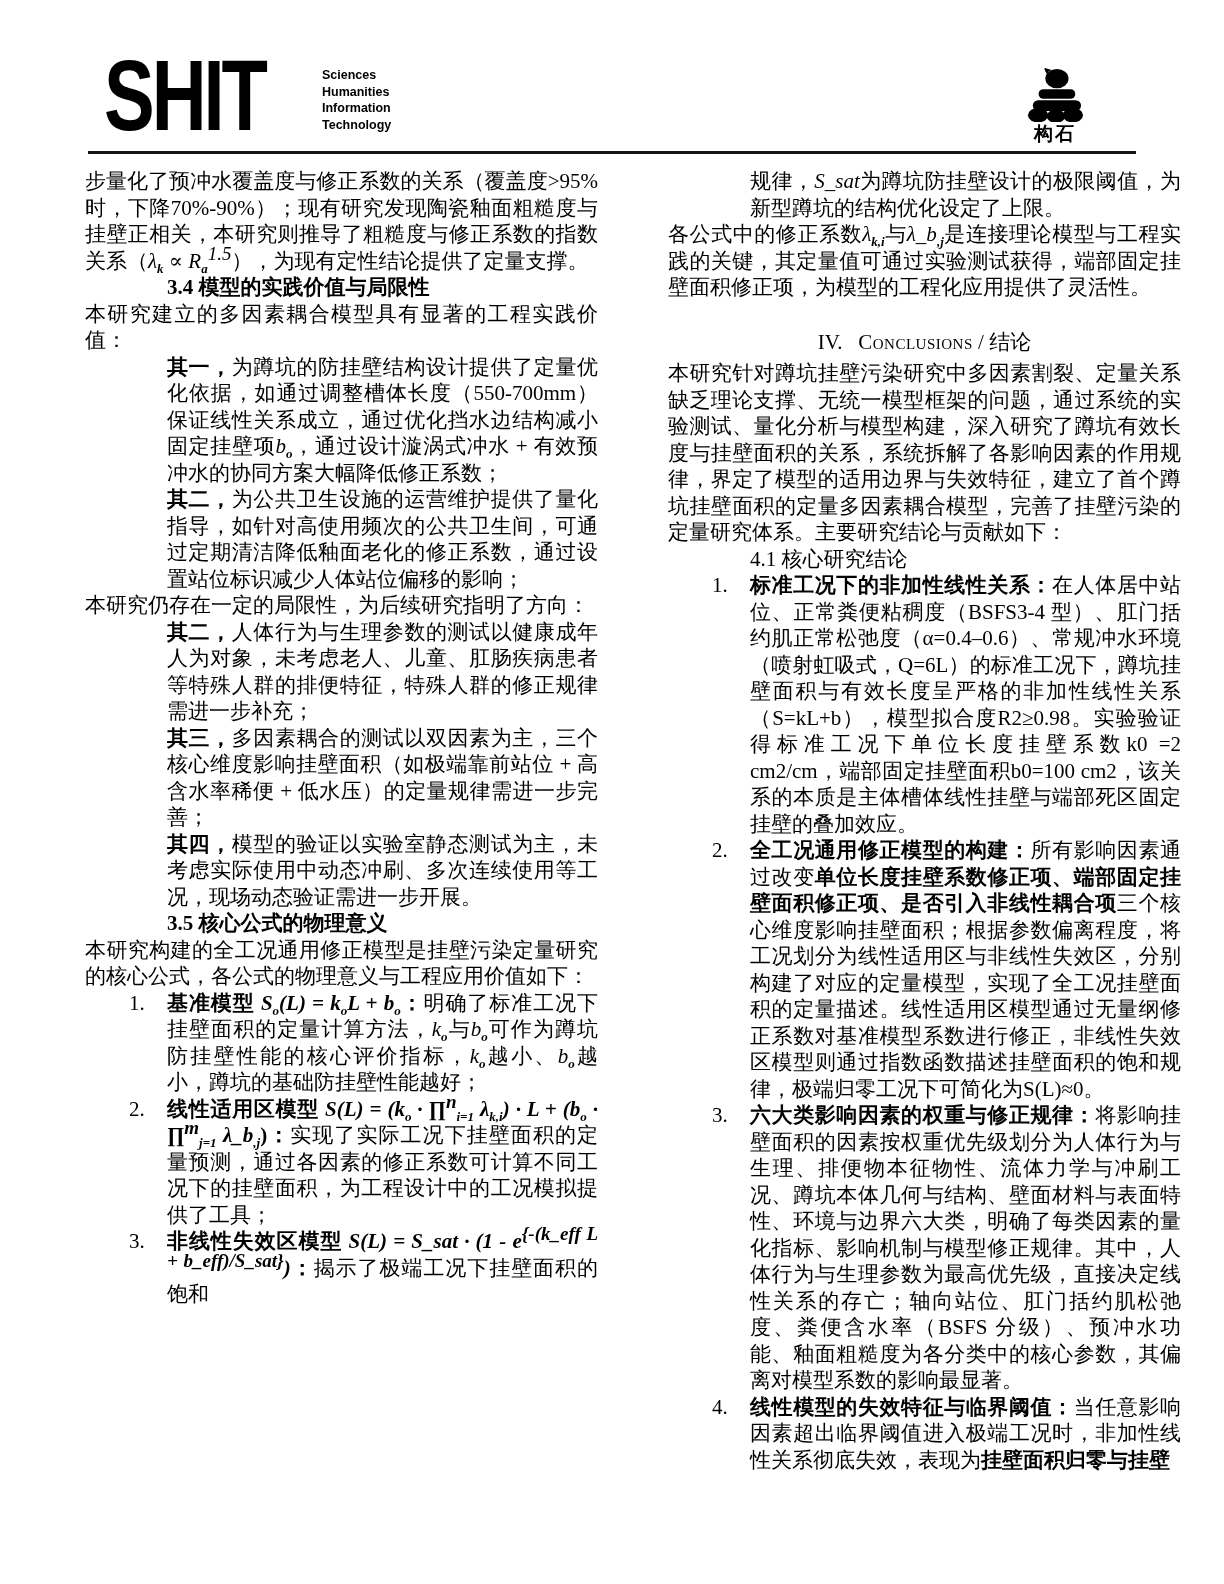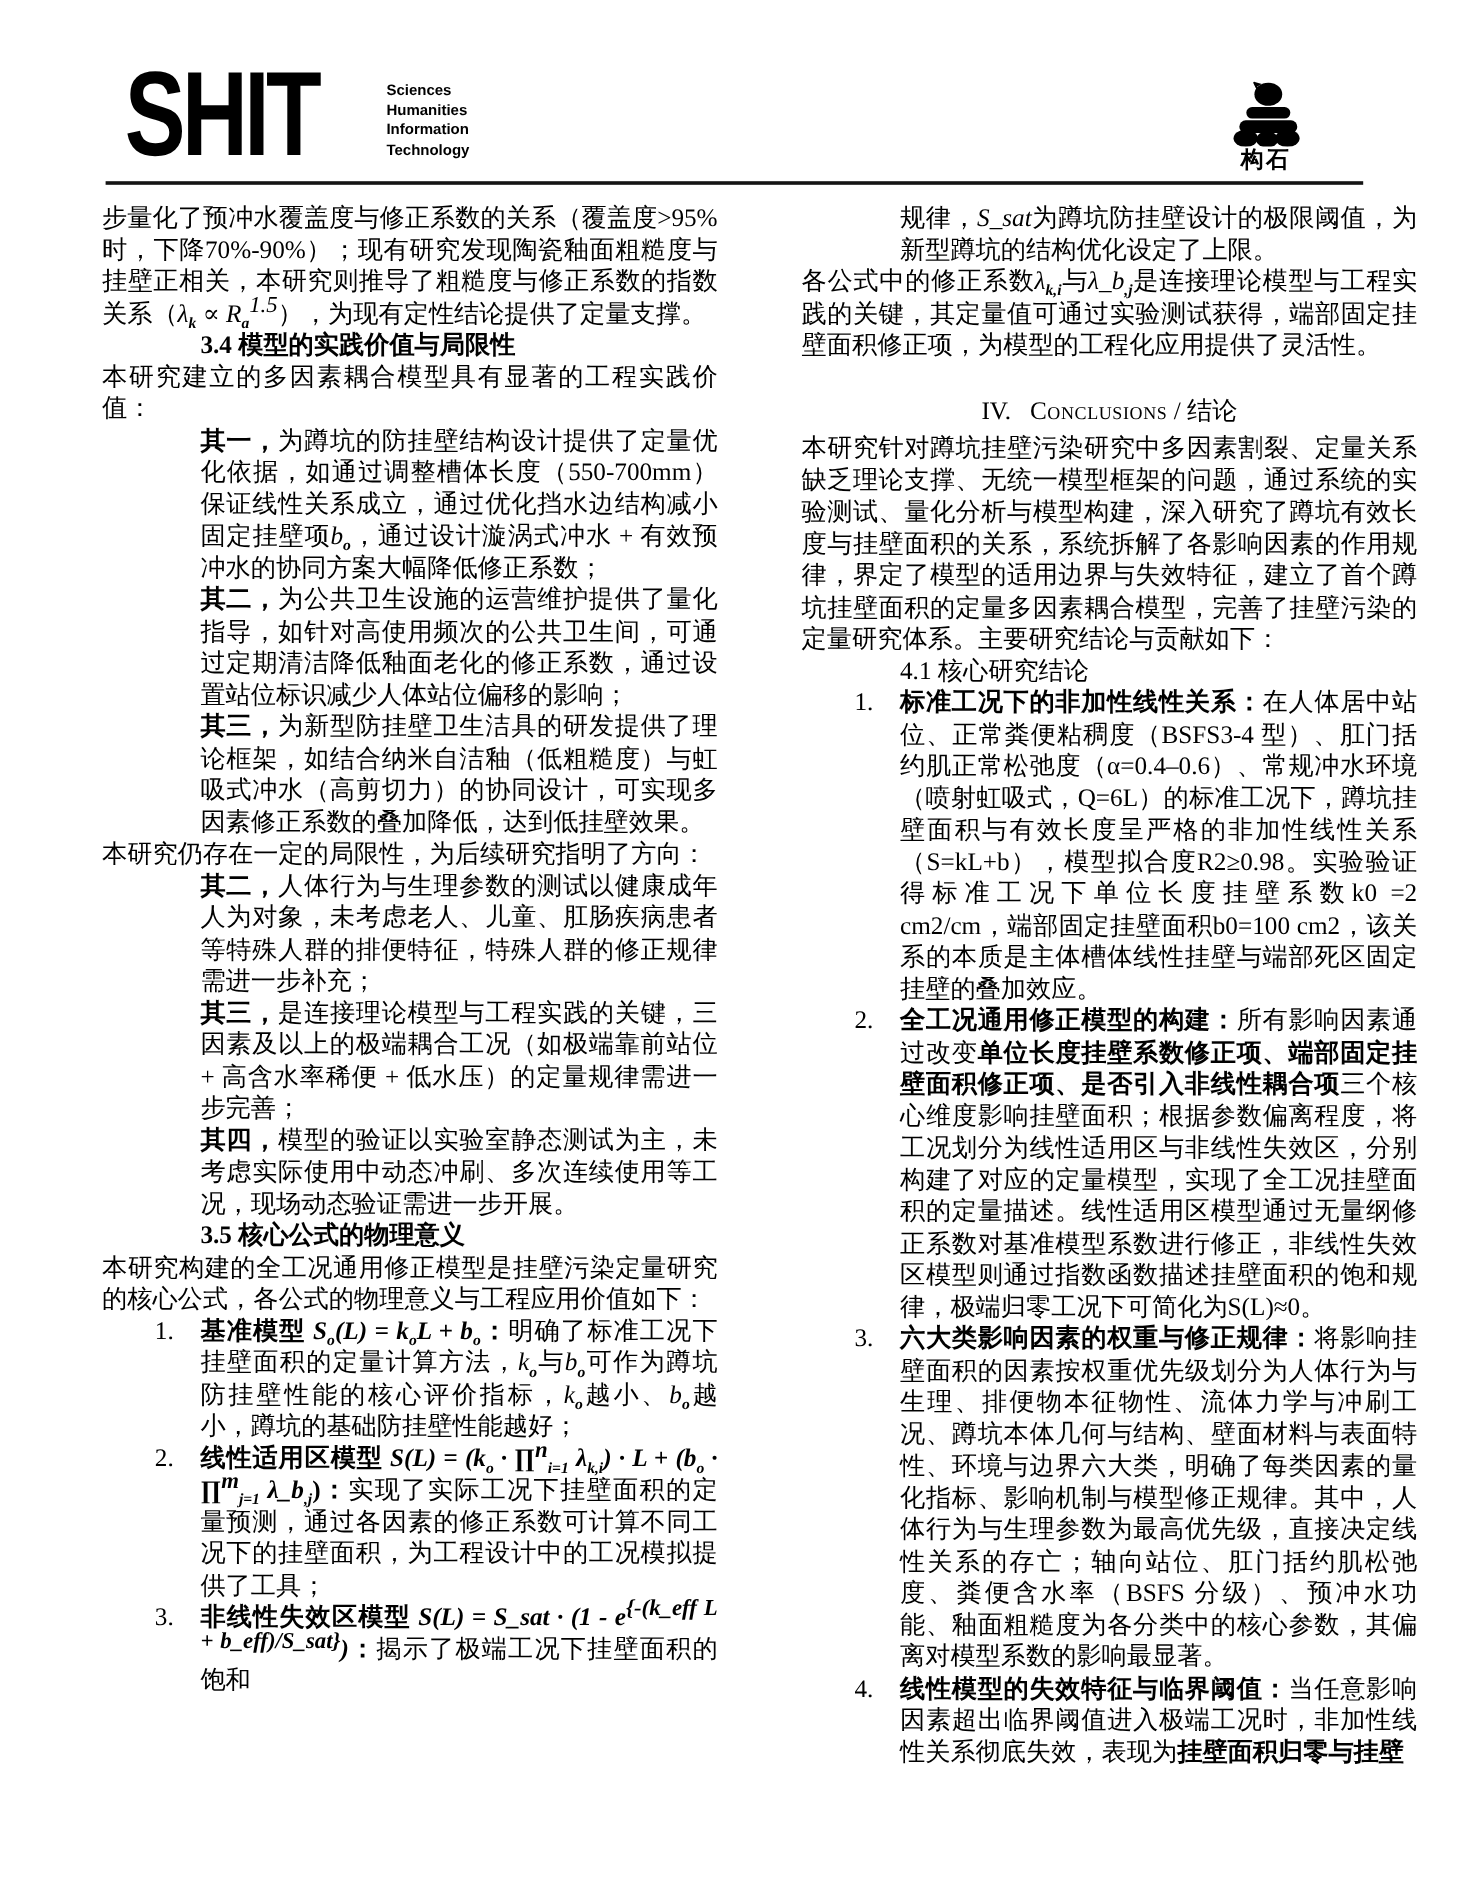--- a/index.html
+++ b/index.html
@@ -77,24 +77,23 @@
 </div>
 
 <div class="rule"></div>
 
 <div class="col col-left" id="col-left">
     <div class="blk p"><span class="sg">步量化了预冲水覆盖度与修正系数的关系（覆盖度&gt;95%时，下降70%-90%）；现有研究发现陶瓷釉面粗糙度与挂壁正相关，本研究则推导了粗糙度与修正系数的指数关系（</span><span class="sg i">λ</span><span class="sg i dn">k</span><span class="sg"> ∝ </span><span class="sg i">R</span><span class="sg i dn">a</span><span class="sg i up">1.5</span><span class="sg">），为现有定性结论提供了定量支撑。</span></div>
     <div class="blk h"><span class="sg b">3.4 模型的实践价值与局限性</span></div>
     <div class="blk p"><span class="sg">本研究建立的多因素耦合模型具有显著的工程实践价值：</span></div>
     <div class="blk ind"><span class="sg b">其一，</span><span class="sg">为蹲坑的防挂壁结构设计提供了定量优化依据，如通过调整槽体长度（550-700mm）保证线性关系成立，通过优化挡水边结构减小固定挂壁项</span><span class="sg i">b</span><span class="sg i dn">o</span><span class="sg">，通过设计漩涡式冲水 + 有效预冲水的协同方案大幅降低修正系数；</span></div>
     <div class="blk ind"><span class="sg b">其二，</span><span class="sg">为公共卫生设施的运营维护提供了量化指导，如针对高使用频次的公共卫生间，可通过定期清洁降低釉面老化的修正系数，通过设置站位标识减少人体站位偏移的影响；</span></div>
-    <div class="blk ind"><span class="sg b">其三，</span><span class="sg">为新型防挂壁卫生洁具的研发提供了理论框架，如结合纳米自洁釉（低粗糙度）与虹吸式冲水（高剪切力）的协同设计，可实现多因素修正系数的叠加降低，达到低挂壁效果。</span></div>
     <div class="blk p"><span class="sg">本研究仍存在一定的局限性，为后续研究指明了方向：</span></div>
     <div class="blk ind"><span class="sg b">其二，</span><span class="sg">人体行为与生理参数的测试以健康成年人为对象，未考虑老人、儿童、肛肠疾病患者等特殊人群的排便特征，特殊人群的修正规律需进一步补充；</span></div>
-    <div class="blk ind"><span class="sg b">其三，</span><span class="sg">是连接理论模型与工程实践的关键，三因素及以上的极端耦合工况（如极端靠前站位 + 高含水率稀便 + 低水压）的定量规律需进一步完善；</span></div>
+    <div class="blk ind"><span class="sg b">其三，</span><span class="sg">多因素耦合的测试以双因素为主，三个核心维度影响挂壁面积（如极端靠前站位 + 高含水率稀便 + 低水压）的定量规律需进一步完善；</span></div>
     <div class="blk ind"><span class="sg b">其四，</span><span class="sg">模型的验证以实验室静态测试为主，未考虑实际使用中动态冲刷、多次连续使用等工况，现场动态验证需进一步开展。</span></div>
     <div class="blk h"><span class="sg b">3.5 核心公式的物理意义</span></div>
     <div class="blk p"><span class="sg">本研究构建的全工况通用修正模型是挂壁污染定量研究的核心公式，各公式的物理意义与工程应用价值如下：</span></div>
     <div class="blk num"><span class="n">1.</span><span class="sg b">基准模型 </span><span class="sg b i">S</span><span class="sg b i dn">o</span><span class="sg b i">(L)</span><span class="sg b i"> = </span><span class="sg b i">k</span><span class="sg b i dn">o</span><span class="sg b i">L</span><span class="sg b i"> + </span><span class="sg b i">b</span><span class="sg b i dn">o</span><span class="sg b">：</span><span class="sg">明确了标准工况下挂壁面积的定量计算方法，</span><span class="sg i">k</span><span class="sg i dn">o</span><span class="sg">与</span><span class="sg i">b</span><span class="sg i dn">o</span><span class="sg">可作为蹲坑防挂壁性能的核心评价指标，</span><span class="sg i">k</span><span class="sg i dn">o</span><span class="sg">越小、</span><span class="sg i">b</span><span class="sg i dn">o</span><span class="sg">越小，蹲坑的基础防挂壁性能越好；</span></div>
     <div class="blk num"><span class="n">2.</span><span class="sg b">线性适用区模型 </span><span class="sg b i">S(L)</span><span class="sg b i"> = (</span><span class="sg b i">k</span><span class="sg b i dn">o</span><span class="sg b i"> · ∏</span><span class="sg b i up">n</span><span class="sg b i dn">i=1</span><span class="sg b i"> λ</span><span class="sg b i dn">k,i</span><span class="sg b i">) · L + </span><span class="sg b i">(b</span><span class="sg b i dn">o</span><span class="sg b i"> · ∏</span><span class="sg b i up">m</span><span class="sg b i dn">j=1</span><span class="sg b i"> λ_b</span><span class="sg b i dn">,j</span><span class="sg b">)：</span><span class="sg">实现了实际工况下挂壁面积的定量预测，通过各因素的修正系数可计算不同工况下的挂壁面积，为工程设计中的工况模拟提供了工具；</span></div>
     <div class="blk num"><span class="n">3.</span><span class="sg b">非线性失效区模型 </span><span class="sg b i">S(L)</span><span class="sg b i"> = </span><span class="sg b i">S_sat</span><span class="sg b i"> · (1 - </span><span class="sg b i">e</span><span class="sg b i up">{-(k_eff L + b_eff)/S_sat}</span><span class="sg b i">)</span><span class="sg b">：</span><span class="sg">揭示了极端工况下挂壁面积的饱和</span></div>
   </div>
 <div class="col col-right" id="col-right">
     <div class="blk ind"><span class="sg">规律，</span><span class="sg i">S_sat</span><span class="sg">为蹲坑防挂壁设计的极限阈值，为新型蹲坑的结构优化设定了上限。</span></div>
     <div class="blk p"><span class="sg">各公式中的修正系数</span><span class="sg i">λ</span><span class="sg i dn">k,i</span><span class="sg">与</span><span class="sg i">λ_b</span><span class="sg i dn">,j</span><span class="sg">是连接理论模型与工程实践的关键，其定量值可通过实验测试获得，端部固定挂壁面积修正项，为模型的工程化应用提供了灵活性。</span></div>

